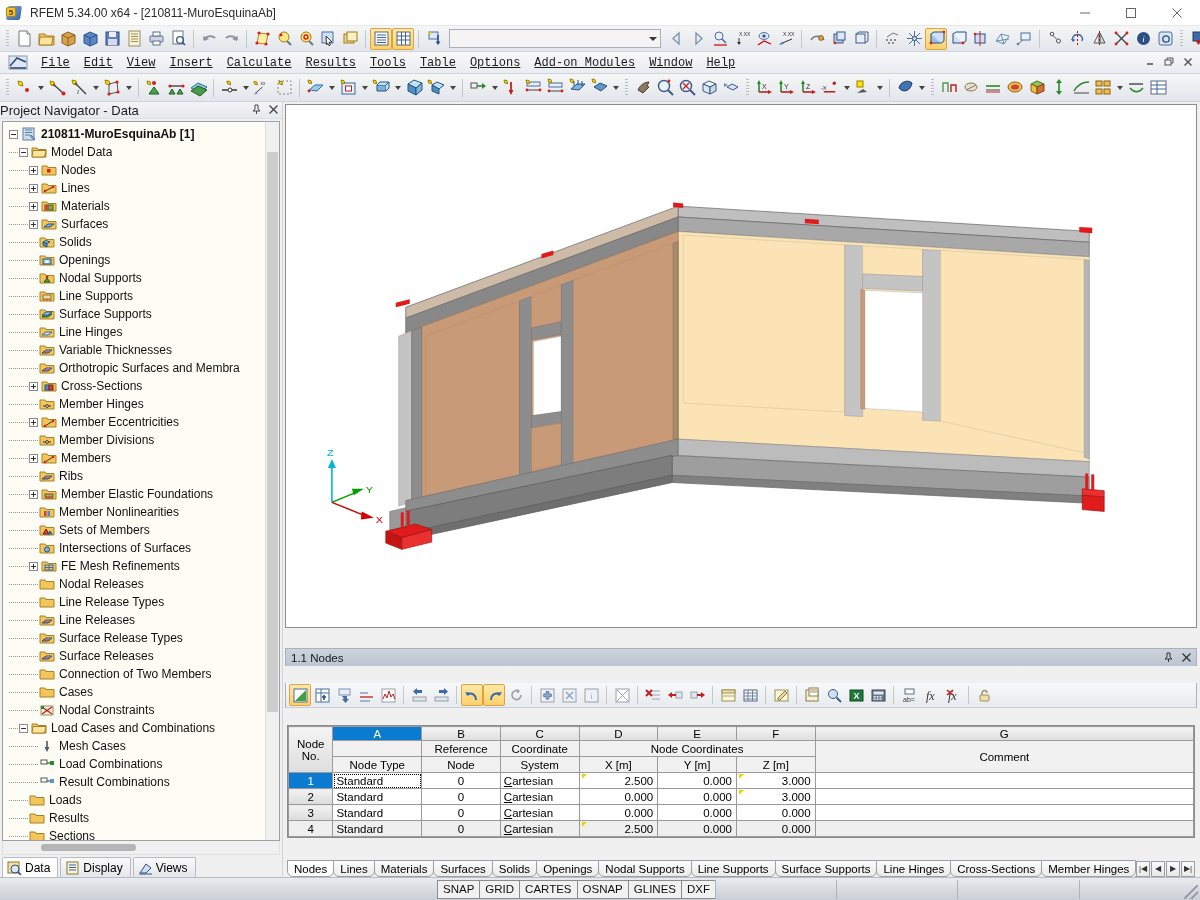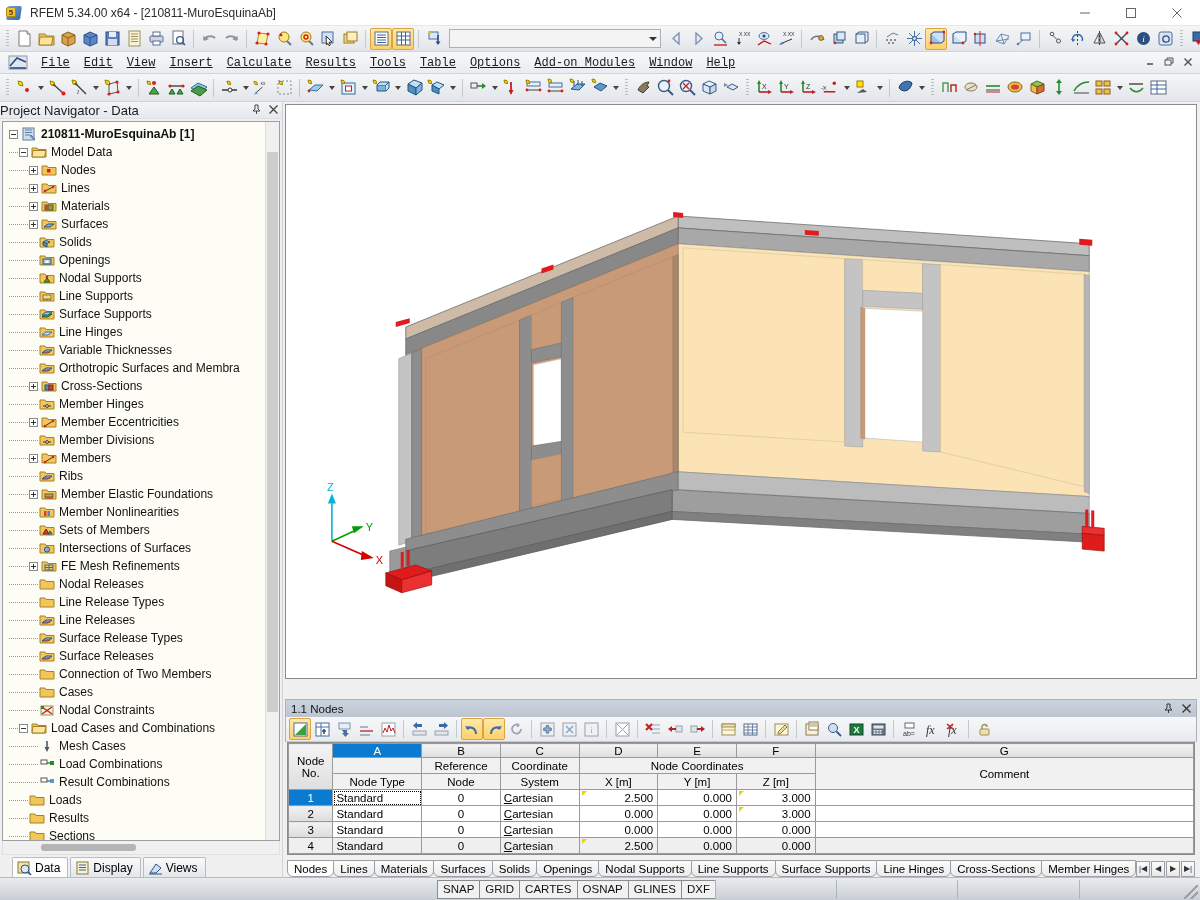--- a/index.html
+++ b/index.html
@@ -234,21 +234,21 @@
     border: 1px solid #e0e0e0; border-top:none;
   }
   .nav-scroll-h .thumb {
     position:absolute; left: 38px; top:3px; width: 95px; height: 7px;
     background: #b5b5b5; border-radius: 3px;
   }
   .nav-tabs {
     height: 22px; flex: 0 0 22px;
     display: flex; align-items: flex-end;
     background: #f0f0f0;
-    padding-left: 12px;
+    padding-left: 2px;
   }
   .nav-tab {
     height: 20px; display:flex; align-items:center; gap:3px;
     padding: 0 7px 0 4px; font-size: 12px;
     border: 1px solid #b8bcc2; border-bottom: none;
     background: linear-gradient(180deg,#fafafa,#e4e6ea);
     margin-right: 2px;
     border-radius: 2px 2px 0 0;
   }
   .nav-tab.sel {
@@ -271,20 +271,21 @@
     overflow: hidden;
   }
   .viewport svg { display:block; width:100%; height:100%; }
 
   
   .tablepanel {
     flex: 0 0 auto;
     display: flex; flex-direction: column;
     background: #f0f0f0;
     margin-top: 20px;
+    gap: 17px;
   }
   .tp-title {
     height: 18px; flex:0 0 18px;
     background: linear-gradient(180deg,#ccd3dd,#bcc5d1);
     display: flex; align-items: center;
     font-size: 11.5px; color: #10161d;
     padding-left: 5px; position: relative;
     border: 1px solid #aab2bd; border-bottom: none;
   }
   .tp-title .hbtns {

